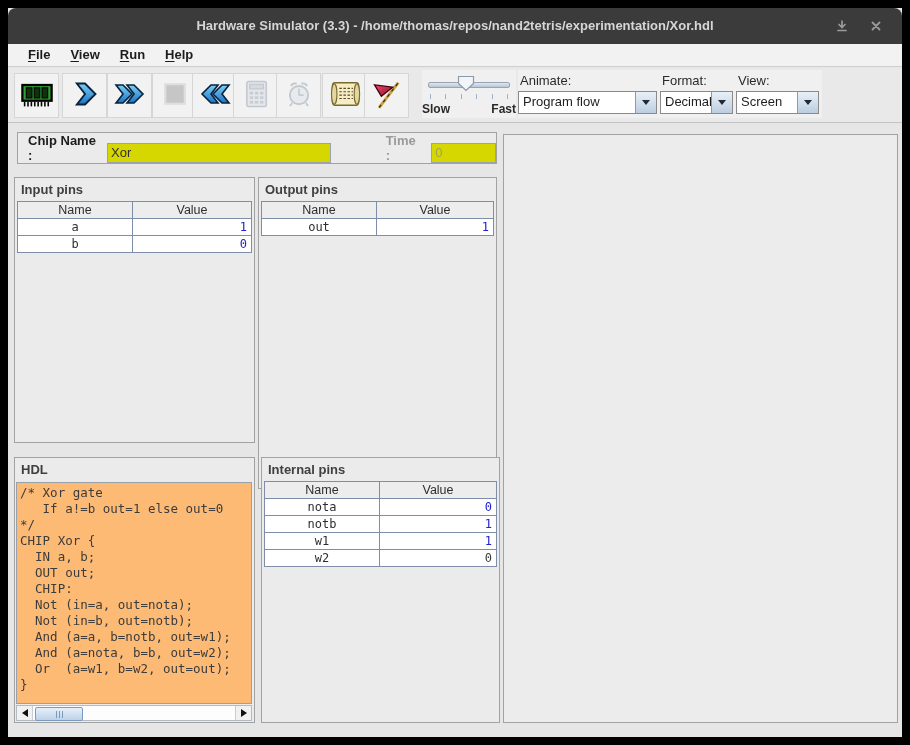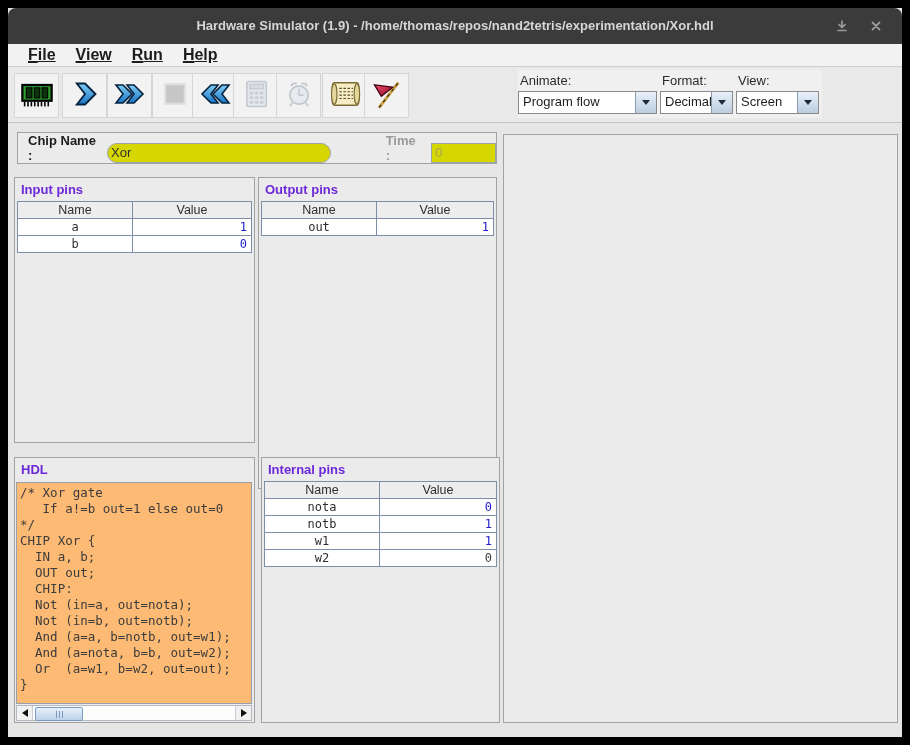--- a/index.html
+++ b/index.html
@@ -13,21 +13,21 @@
   .title-text { position:absolute; left:0; top:0; width:100%; height:36px; line-height:36px;
                 text-align:center; color:#d6d6d6; font-size:13px; font-weight:bold; }
   .tb-ctrl { position:absolute; top:10px; width:16px; height:16px; display:flex;
              align-items:center; justify-content:center; }
   .tb-min { right:52px; } .tb-close { right:18px; }
 
   
   .menubar { position:absolute; left:0; top:36px; width:100%; height:23px; background:#f2f2f2;
              border-bottom:1px solid #cfcfcf; display:flex; align-items:center; padding-left:10px;
              box-sizing:border-box; }
-  .menu-item { font-size:16px; font-weight:bold; color:#1c1c1c; padding:8px 10px; line-height:22px;text-decoration:underline; }
+  .menu-item { font-size:13px; font-weight:bold; color:#1c1c1c; padding:8px 10px; line-height:22px; }
   .mn { text-decoration:underline; text-underline-offset:2px; }
 
   
   .toolbar { position:absolute; left:0; top:60px; width:100%; height:54px; background:#e9e9e9;
              border-bottom:1px solid #c4c4c4; }
   .tbtn { position:absolute; top:5px; width:43px; height:43px; background:#f2f2f2;
           border:1px solid #d6d6d6; display:flex; align-items:center; justify-content:center; }
   .tgroup { position:absolute; background:#f0f0f0; }
   .slider-group { left:414px; top:2px; width:94px; height:48px; }
   .sl-track { position:absolute; left:6px; top:12px; width:80px; height:4px;
@@ -44,27 +44,27 @@
   .combo-value { flex:1; font-size:13px; color:#1e1e1e; line-height:20px; padding-left:4px;
                  white-space:nowrap; overflow:hidden; }
   .combo-btn { width:20px; background:linear-gradient(#e9f0f8,#bccde0); border-left:1px solid #8a9ab0;
                display:flex; align-items:center; justify-content:center; }
   .tri-down { width:0; height:0; border-left:4px solid transparent; border-right:4px solid transparent;
               border-top:5px solid #1e2a38; }
 
   
   .panel { position:absolute; border:1px solid #a2a2a2; background:#ebebeb; box-sizing:border-box; }
   .panel-caption { height:23px; line-height:24px; padding-left:6px; font-size:13px; font-weight:bold;
-                   color:#6d28d9; }
+                   color:#404040; }
   .chip-panel { left:9px; top:124px; width:480px; height:32px; }
   .chip-row { display:flex; align-items:flex-end; height:100%; }
   .chip-label { font-size:13px; font-weight:bold; color:#1c1c1c; margin-left:10px; }
   .yellow-field { height:18px; background:#d6d600; border:1px solid #9aa2ac; font-size:13px;
                   line-height:18px; padding-left:3px; box-sizing:content-box; }
-  .chip-name-field { width:227px; margin-left:6px; color:#30302a;border-radius:10px; }
+  .chip-name-field { width:227px; margin-left:6px; color:#30302a; }
   .time-label { font-size:13px; font-weight:bold; color:#9a9a9a; margin-left:55px; }
   .time-field { width:62px; margin-left:9px; color:#a2a25a; }
 
   .input-panel   { left:6px;   top:169px; width:241px; height:266px; }
   .output-panel  { left:250px; top:169px; width:239px; height:312px; }
   .hdl-panel     { left:6px;   top:449px; width:241px; height:266px; }
   .internal-panel{ left:253px; top:449px; width:239px; height:266px; }
   .right-panel   { left:495px; top:126px; width:395px; height:589px; background:#ececec; }
 
   
@@ -99,21 +99,21 @@
               display:flex; align-items:center; justify-content:center; gap:2px; }
   .grip { width:1px; height:7px; background:#7a9ac0; }
 </style>
 </head>
 <body>
 
 <div class="stage">
   <div class="window">
 
     <div class="titlebar">
-      <div class="title-text">Hardware Simulator (1.9) - /home/thomas/repos/nand2tetris/experimentation/Xor.hdl</div>
+      <div class="title-text">Hardware Simulator (3.3) - /home/thomas/repos/nand2tetris/experimentation/Xor.hdl</div>
       <div class="tb-ctrl tb-min">
         <svg width="14" height="14" viewBox="0 0 14 14">
           <path d="M7 2 L7 8 M4 5.5 L7 8.5 L10 5.5 M3 11.5 L11 11.5" stroke="#9a9a9a" stroke-width="1.7" fill="none" stroke-linecap="round"></path>
         </svg>
       </div>
       <div class="tb-ctrl tb-close">
         <svg width="12" height="12" viewBox="0 0 12 12">
           <path d="M2.5 2.5 L9.5 9.5 M9.5 2.5 L2.5 9.5" stroke="#9a9a9a" stroke-width="1.8" stroke-linecap="round"></path>
         </svg>
       </div>
@@ -260,20 +260,38 @@
                 <linearGradient id="gred" x1="0" y1="0" x2="1" y2="1">
               <stop offset="0" stop-color="#ef4a6a"></stop>
                   <stop offset="1" stop-color="#8f0f2a"></stop>
                 </linearGradient>
               </defs>
             <polygon points="4,6 20,8 10,16" fill="url(#gred)" stroke="#40000f" stroke-width="1.2"></polygon>
           </svg>
         </span>
       </div>
 
+      <div class="tgroup slider-group">
+        <div class="sl-track"></div>
+        <div class="sl-thumb">
+          <svg width="18" height="17" viewBox="0 0 18 17">
+            <polygon points="1.5,1.5 16.5,1.5 16.5,8.5 9,15.5 1.5,8.5" fill="#f2f5f8" stroke="#8c99a8" stroke-width="1.2"></polygon>
+          </svg>
+        </div>
+        <div class="sl-ticks">
+          <div class="sl-tick"></div>
+            <div class="sl-tick"></div>
+            <div class="sl-tick"></div>
+          <div class="sl-tick"></div>
+            <div class="sl-tick"></div>
+            <div class="sl-tick"></div>
+        </div>
+        <div class="sl-label sl-slow">Slow</div>
+        <div class="sl-label sl-fast">Fast</div>
+      </div>
 
       <div class="tgroup combo-group" style="left:510px; width:142px;">
         <div class="combo-label">Animate:</div>
         <div class="combo" style="width:137px;">
           <div class="combo-value">Program flow</div>
           <div class="combo-btn">
               <div class="tri-down"></div>
             </div>
         </div>
       </div>

